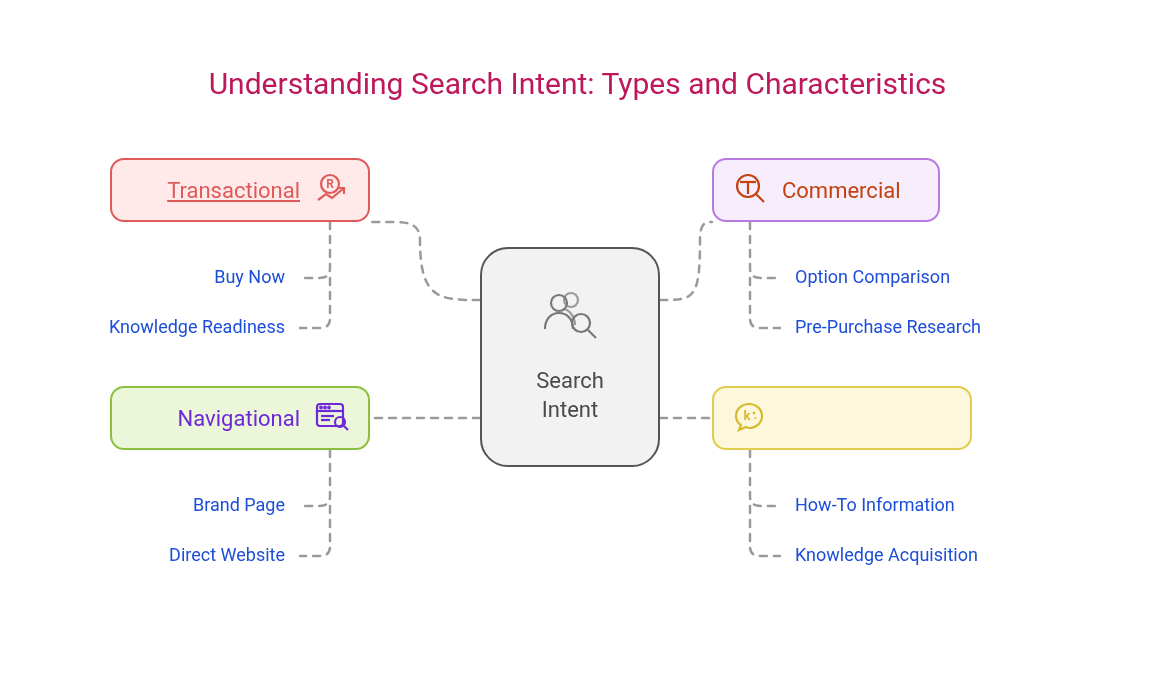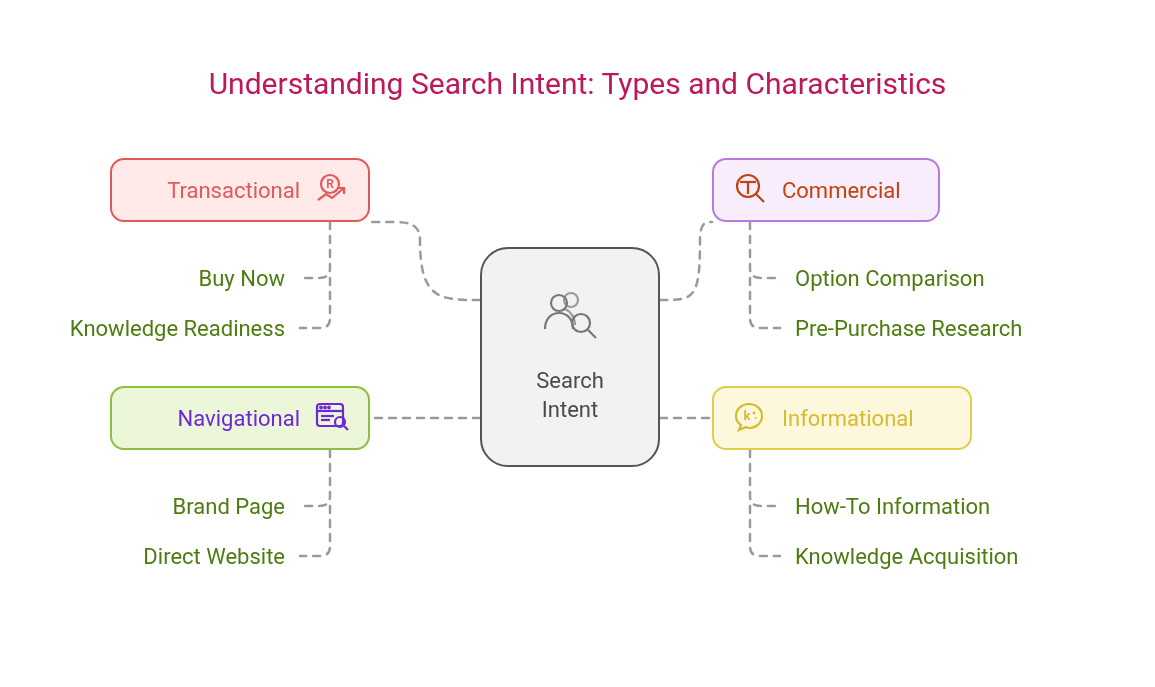--- a/index.html
+++ b/index.html
@@ -52,38 +52,38 @@
     align-items: center;
     gap: 14px;
     padding: 0 18px;
     font-size: 22px;
     font-weight: 400;
   }
   .cat-box.left { justify-content: flex-end; }
   .cat-box.right { justify-content: flex-start; }
   .transactional {
     left: 110px; top: 158px; width: 260px;
-    background: #ffe9e9; border-color: #e05a5a; color: #e05a5a;
+    background: #ffe9e9; border-color: #e05a5a; color: #e05a5a; text-decoration: underline;
   }
   .navigational {
     left: 110px; top: 386px; width: 260px;
     background: #ecf6d9; border-color: #8bbf3f; color: #6d28d9;
   }
   .commercial {
     left: 712px; top: 158px; width: 228px;
     background: #f7edfc; border-color: #b97ae0; color: #c2410c;
   }
   .informational {
     left: 712px; top: 386px; width: 260px;
     background: #fdf8dc; border-color: #e0cc4d; color: #d6ba2f;
   }
   .sub-item {
     position: absolute;
-    font-size: 22px;
-    color: #4d7c0f;
+    font-size: 18px;
+    color: #1d4ed8;
     white-space: nowrap;
   }
   .connectors {
     position: absolute;
     left: 0; top: 0;
     width: 1155px; height: 687px;
     pointer-events: none;
   }
 </style>
 </head>
@@ -180,16 +180,15 @@
 
 <div class="cat-box right informational">
   <span class="icon">
     <svg width="36" height="32" viewBox="0 0 36 32" fill="none" stroke="currentColor" stroke-width="2.2">
       <path d="M 30 16 C 30 9 24 4 17 4 C 10 4 4 9 4 16 C 4 20 6 23 9 25 L 7 30 L 14 27 C 15 27.5 16 28 17 28 C 24 28 30 23 30 16 Z"></path>
       <text x="15" y="20" text-anchor="middle" font-size="13" fill="currentColor" stroke="none" font-weight="700">k</text>
       <circle cx="22" cy="13" r="1.4" fill="currentColor" stroke="none"></circle>
       <circle cx="23.5" cy="18" r="1" fill="currentColor" stroke="none"></circle>
     </svg>
   </span>
-  <span>Informational</span>
 </div>
 <div class="sub-item" style="left:795px;top:494px">How-To Information</div>
 <div class="sub-item" style="left:795px;top:544px">Knowledge Acquisition</div>
 
 </body></html>

